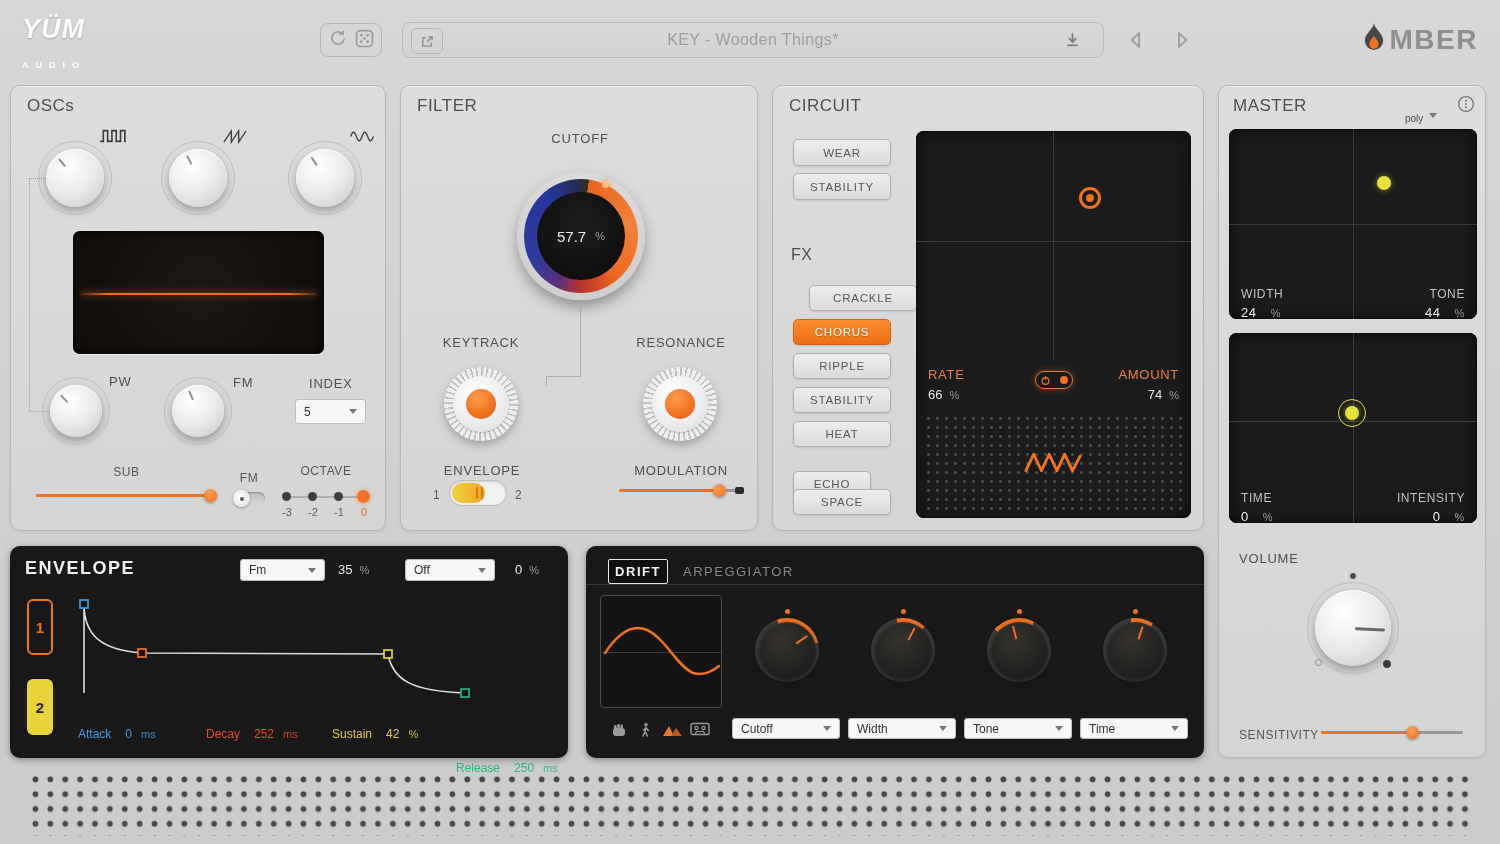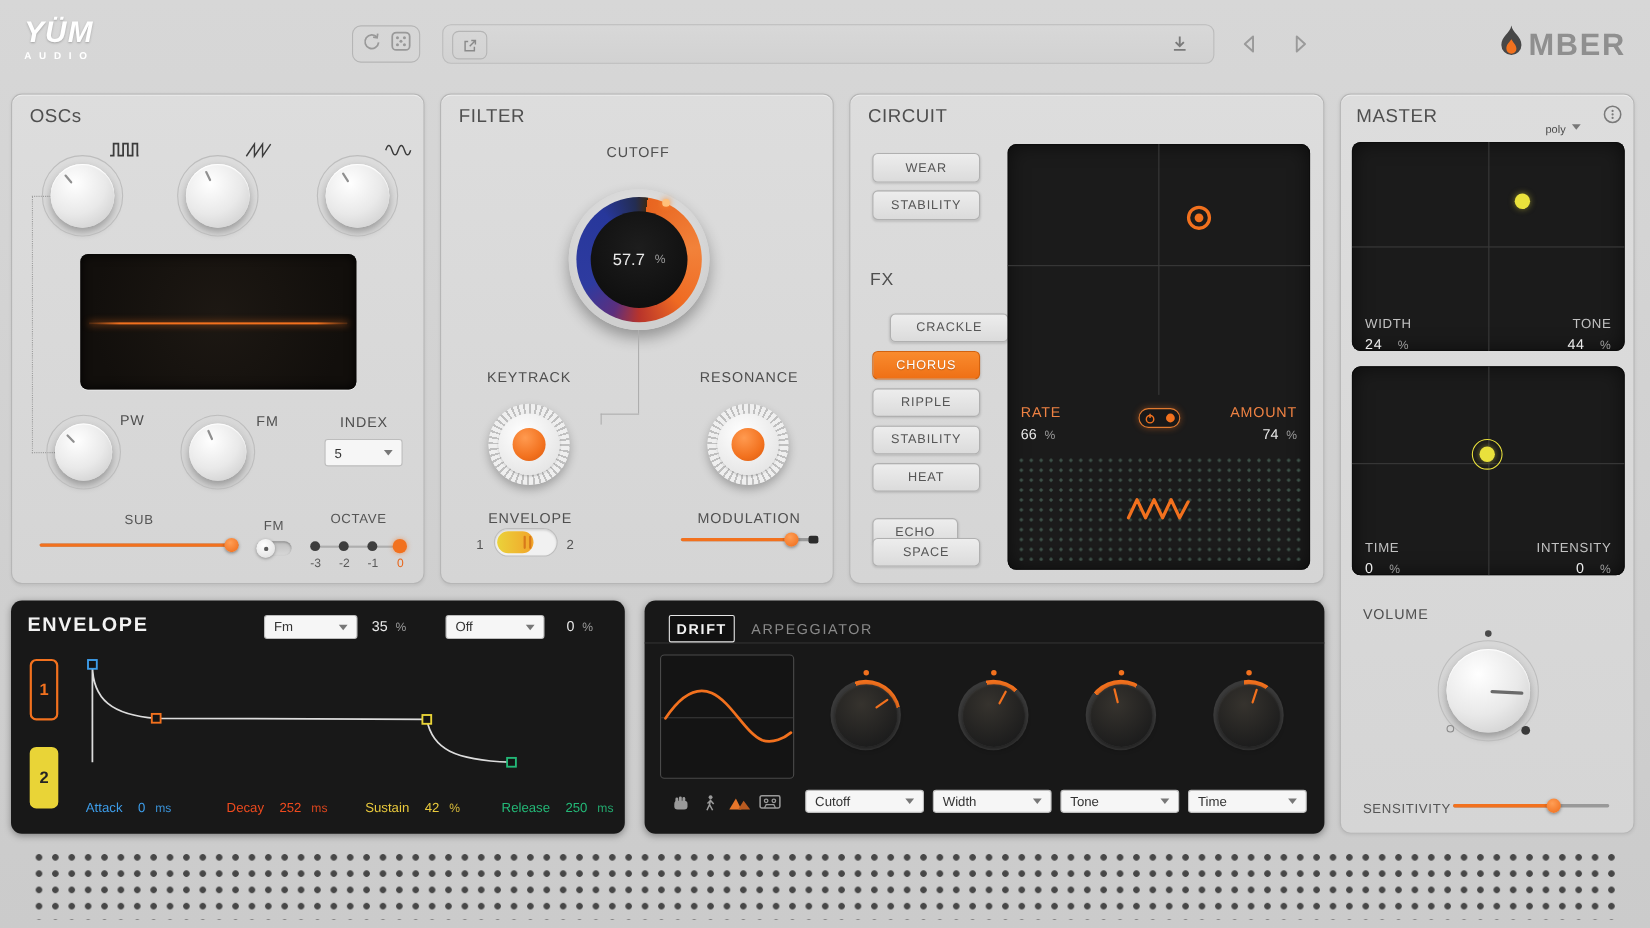--- a/index.html
+++ b/index.html
@@ -4,21 +4,21 @@
 <style>
   * { margin:0; padding:0; box-sizing:border-box; }
   html,body { width:1500px; height:844px; }
   body { font-family:"Liberation Sans","DejaVu Sans",sans-serif; background:#c9c9c9; overflow:hidden; }
   .app { position:relative; width:1500px; height:844px; background:linear-gradient(#d7d7d7,#cbcbcb); }
 
   
   .topbar { position:absolute; left:0; top:0; width:1500px; height:80px; }
   .brand { position:absolute; left:22px; top:14px; color:#fff; }
   .brand .b1 { font-size:27px; font-weight:700; font-style:italic; letter-spacing:1px; text-shadow:0 1px 2px rgba(0,0,0,.25); }
-  .brand .b2 { font-size:9px; letter-spacing:7px; margin-top:1px; font-weight:700; }
+  .brand .b2 { font-size:9px; letter-spacing:7px; margin-top:15px; font-weight:700; }
   .util-box { position:absolute; left:320px; top:23px; width:62px; height:34px; border:1.5px solid #b5b5b5; border-radius:8px; display:flex; align-items:center; justify-content:center; gap:8px; }
   .preset-bar { position:absolute; left:402px; top:22px; width:702px; height:36px; border:1.5px solid #bcbcbc; border-radius:8px; background:linear-gradient(#d8d8d8,#d2d2d2); display:flex; align-items:center; }
   .share-box { position:absolute; left:8px; top:5px; width:32px; height:26px; border:1.5px solid #b5b5b5; border-radius:6px; display:flex; align-items:center; justify-content:center; }
   .preset-title { flex:1; text-align:center; font-size:16px; color:#9b9b9b; letter-spacing:.4px; }
   .dl-box { position:absolute; right:22px; top:8px; }
   .nav-btn { position:absolute; top:30px; width:20px; height:20px; }
   .ember { position:absolute; right:22px; top:22px; display:flex; align-items:center; gap:2px; }
   .ember .etxt { font-size:28px; font-weight:600; color:#8f8f8f; letter-spacing:1.5px; }
 
   
@@ -87,21 +87,21 @@
 
   
   .env-title { position:absolute; color:#f2f2f2; font-size:18px; font-weight:700; letter-spacing:1.5px; }
   .slot-btn { position:absolute; width:26px; height:56px; border-radius:6px; display:flex; align-items:center; justify-content:center; font-size:15px; font-weight:700; }
   .slot-1 { border:2px solid #f2711e; color:#f2711e; background:transparent; }
   .slot-2 { background:#e9d437; border:2px solid #e9d437; color:#242424; }
   .env-amt { position:absolute; font-size:13px; color:#e8e8e8; }
   .env-amt .pct { margin-left:7px; font-size:11px; color:#9a9a9a; }
   .stage { position:absolute; top:181px; font-size:12px; display:flex; align-items:baseline; }
   .stage .sv { margin-left:14px; } .stage .su { margin-left:9px; font-size:11px; opacity:.9; }
-  .c-attack { color:#3d9dea; } .c-decay { color:#ee4a1e; } .c-sustain { color:#e9c93c; } .c-release { color:#23b877; }
+  .c-attack { color:#3d9dea; } .c-decay { color:#ee4a1e; } .c-sustain { color:#e9c93c; } .c-release { color:#23b877;margin-top:34px; }
 
   
   .tab-drift { position:absolute; left:22px; top:13px; width:60px; height:25px; border:1.5px solid #e6e6e6; border-radius:2px; background:#101010; color:#f2f2f2; font-size:13px; font-weight:700; letter-spacing:1.5px; display:flex; align-items:center; justify-content:center; }
   .tab-arp { position:absolute; left:97px; top:18px; color:#8a8a8a; font-size:13px; letter-spacing:1.5px; }
   .drift-display { position:absolute; left:14px; top:49px; width:122px; height:113px; border:1px solid #4a4a4a; border-radius:4px; background:#141414; overflow:hidden; }
   .dknob { position:absolute; width:64px; height:64px; }
   .dk-ring { position:absolute; inset:0; border-radius:50%; background:conic-gradient(from var(--a0,-20deg), #f2711e 0 var(--len,80deg), #3b3b3b var(--len,80deg) 360deg); }
   .dk-body { position:absolute; inset:3.5px; border-radius:50%; background:radial-gradient(circle at 42% 32%,#36332e,#1d1d1d 75%); box-shadow:inset 0 1px 2px rgba(255,255,255,.07), 0 2px 5px rgba(0,0,0,.55); }
   .dk-tick { position:absolute; inset:6px; transform:rotate(var(--rot,30deg)); }
   .dk-tick::before { content:""; position:absolute; left:50%; top:1px; width:2.5px; height:14px; margin-left:-1.25px; background:#f2711e; border-radius:2px; }
@@ -159,20 +159,21 @@
       </span>
     </div>
 
     <div class="preset-bar">
       <span class="share-box">
         <svg width="15" height="15" viewBox="0 0 16 16">
             <path d="M6,4 H3 V13 H12 V9" fill="none" stroke="#8a8a8a" stroke-width="1.4"></path>
             <path d="M9,3 H13 V7 M13,3 L7.5,8.5" fill="none" stroke="#8a8a8a" stroke-width="1.4"></path>
           </svg>
       </span>
+      <span class="preset-title">KEY - Wooden Things*</span>
       <span class="dl-box">
         <svg width="17" height="17" viewBox="0 0 16 16">
             <path d="M8,2 V10 M4.5,6.8 L8,10.3 L11.5,6.8" fill="none" stroke="#7a7a7a" stroke-width="1.6"></path>
             <path d="M3,13.5 H13" stroke="#7a7a7a" stroke-width="1.6"></path>
           </svg>
       </span>
     </div>
 
     <span class="nav-btn" style="left:1126px">
       <svg width="20" height="20" viewBox="0 0 16 16">

